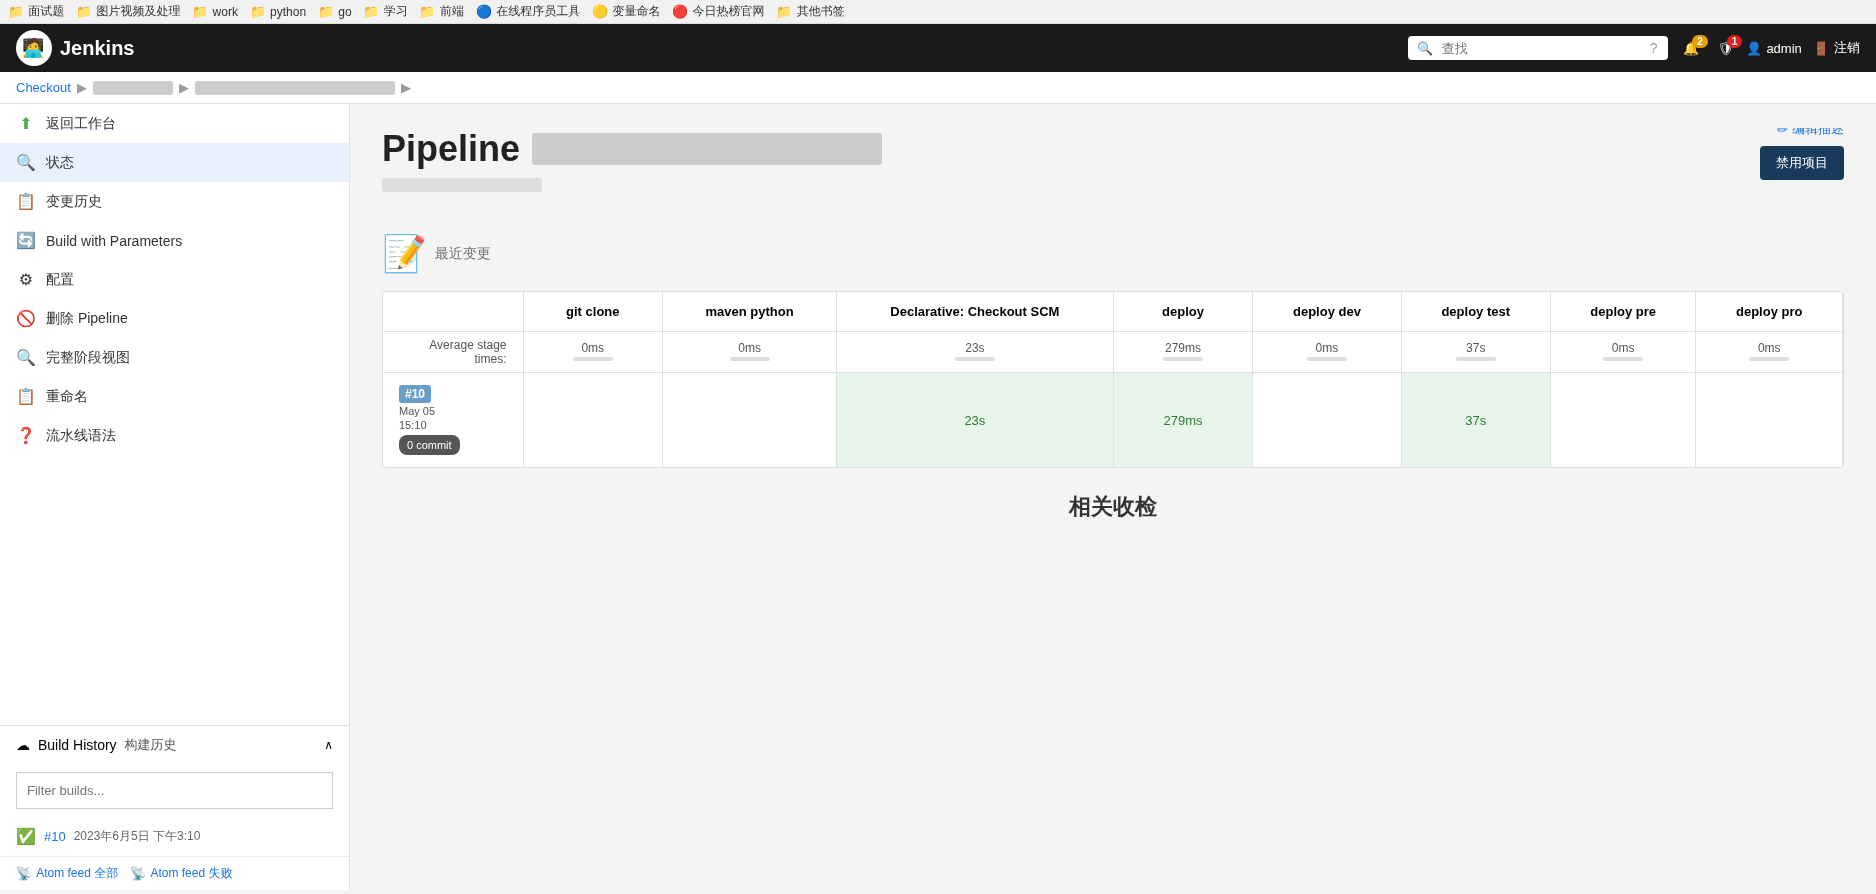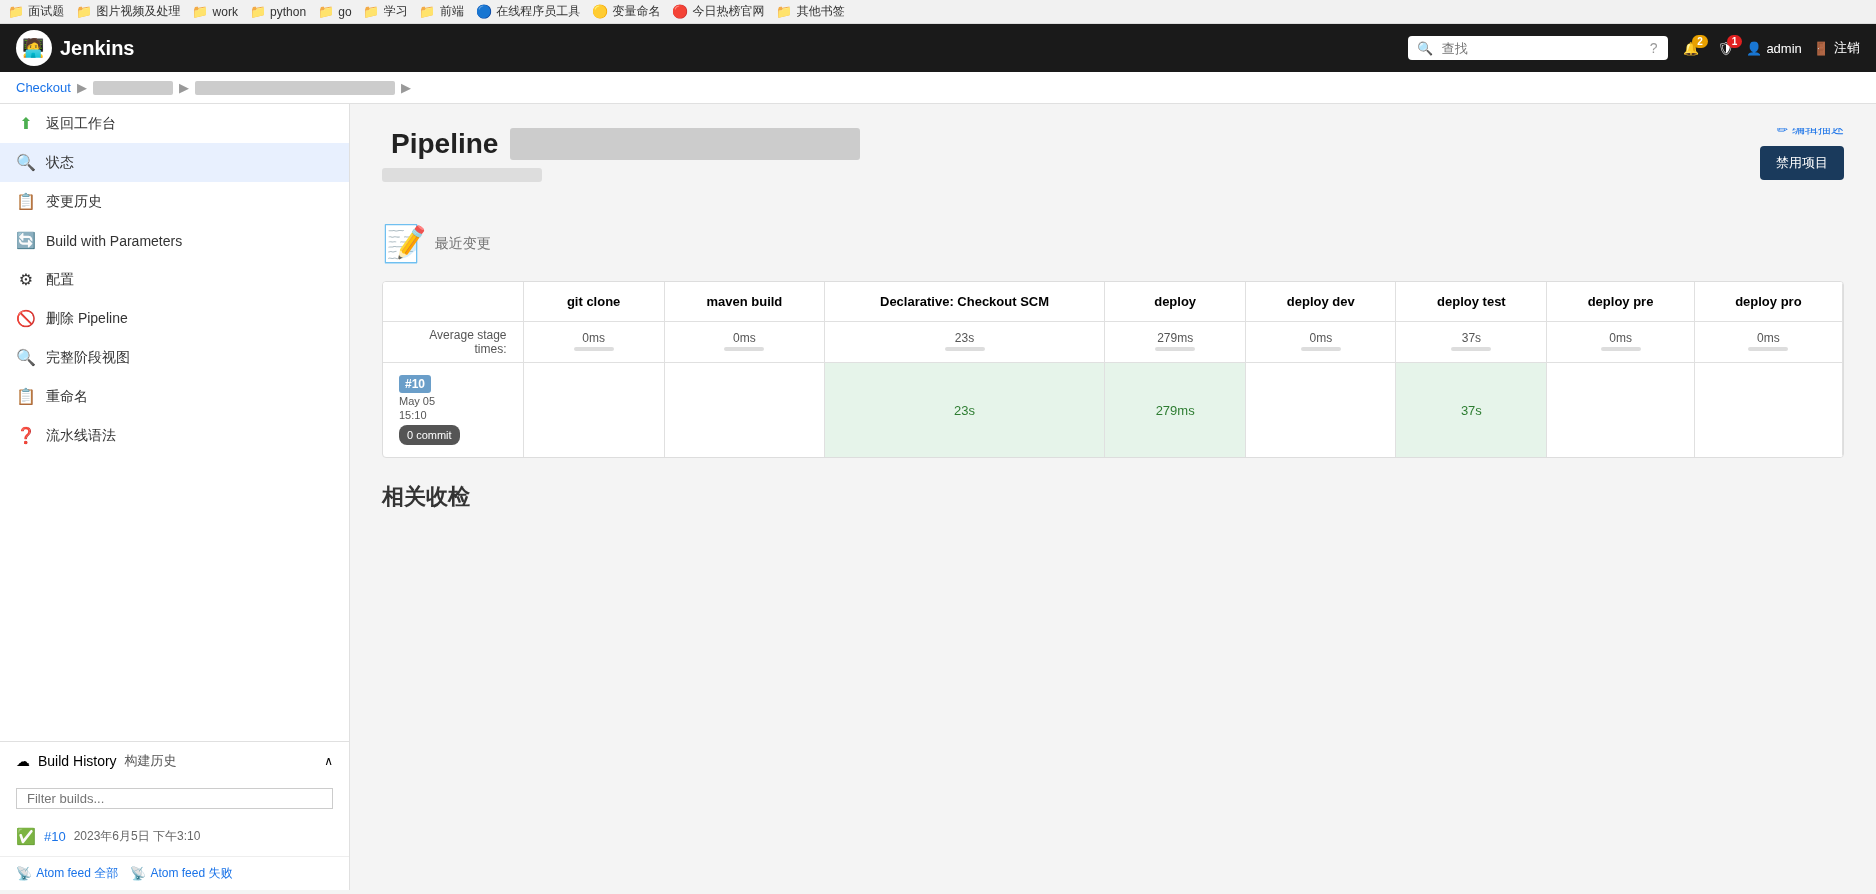--- a/index.html
+++ b/index.html
@@ -183,21 +183,21 @@
       font-weight: 500;
     }
     .build-history-zh { color: #555; font-size: 13px; }
     .chevron-icon { cursor: pointer; font-size: 12px; }
     .filter-builds {
       padding: 8px 16px;
       background: white;
     }
     .filter-builds input {
       width: 100%;
-      padding: 2px 10px;
+      padding: 10px 10px;
       border: 1px solid #ccc;
       border-radius: 0;
       font-size: 13px;
       outline: none;
     }
     .build-list {
       padding: 4px 0;
       background: white;
     }
     .build-item {
@@ -241,24 +241,23 @@
     .pipeline-header {
       display: flex;
       flex-direction: column;
       gap: 4px;
       margin-bottom: 16px;
     }
     .pipeline-title {
       display: flex;
       align-items: center;
       gap: 12px;
-      font-size: 28px;
+      font-size: 36px;
       font-weight: bold;
       color: #222;
-      margin-left: 9px;
     }
     .pipeline-title-blur {
       background: #ccc;
       color: transparent;
       border-radius: 3px;
       width: 350px;
       height: 32px;
       display: inline-block;
     }
     .pipeline-subtitle-blur {
@@ -399,20 +398,21 @@
     }
     .stage-empty { background: white; }
 
     
     .related-section-title {
       font-size: 22px;
       font-weight: bold;
       color: #333;
       margin-top: 24px;
       margin-bottom: 8px;
+      text-align: center;
     }
   </style>
 </head>
 <body>
 
 <div class="bookmarks-bar">
   <div class="bookmark-item">
     <span class="bookmark-icon">📁</span>
     <span>面试题</span>
   </div>
@@ -610,21 +610,21 @@
       <a class="recent-changes-link" href="#">最近变更</a>
     </div>
 
 
     <div class="stage-table-container">
       <table class="stage-table">
         <thead>
           <tr>
             <th class="stage-header-col"></th>
             <th>git clone</th>
-            <th>maven build</th>
+            <th>maven python</th>
             <th>Declarative: Checkout SCM</th>
             <th>deploy</th>
             <th>deploy dev</th>
             <th>deploy test</th>
             <th>deploy pre</th>
             <th>deploy pro</th>
           </tr>
         </thead>
         <tbody>
 

